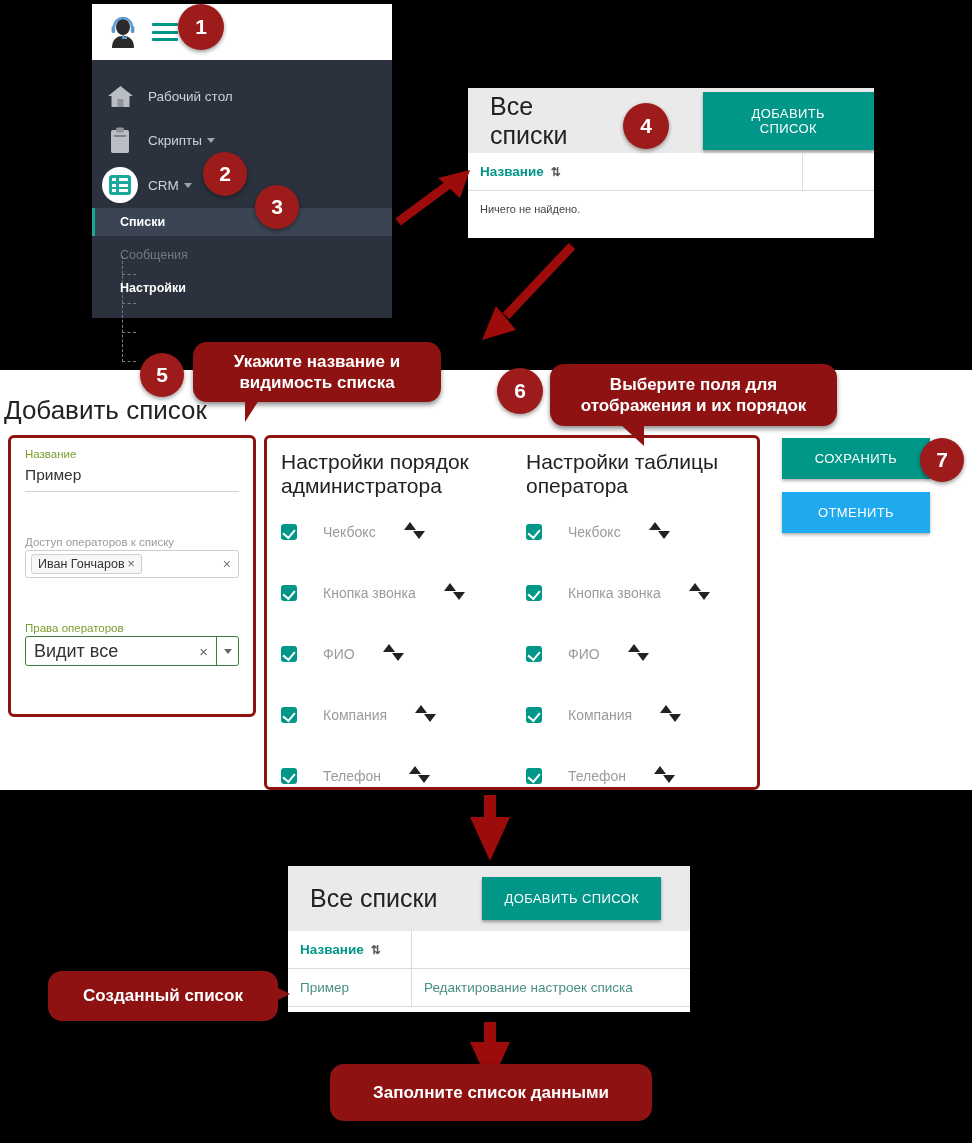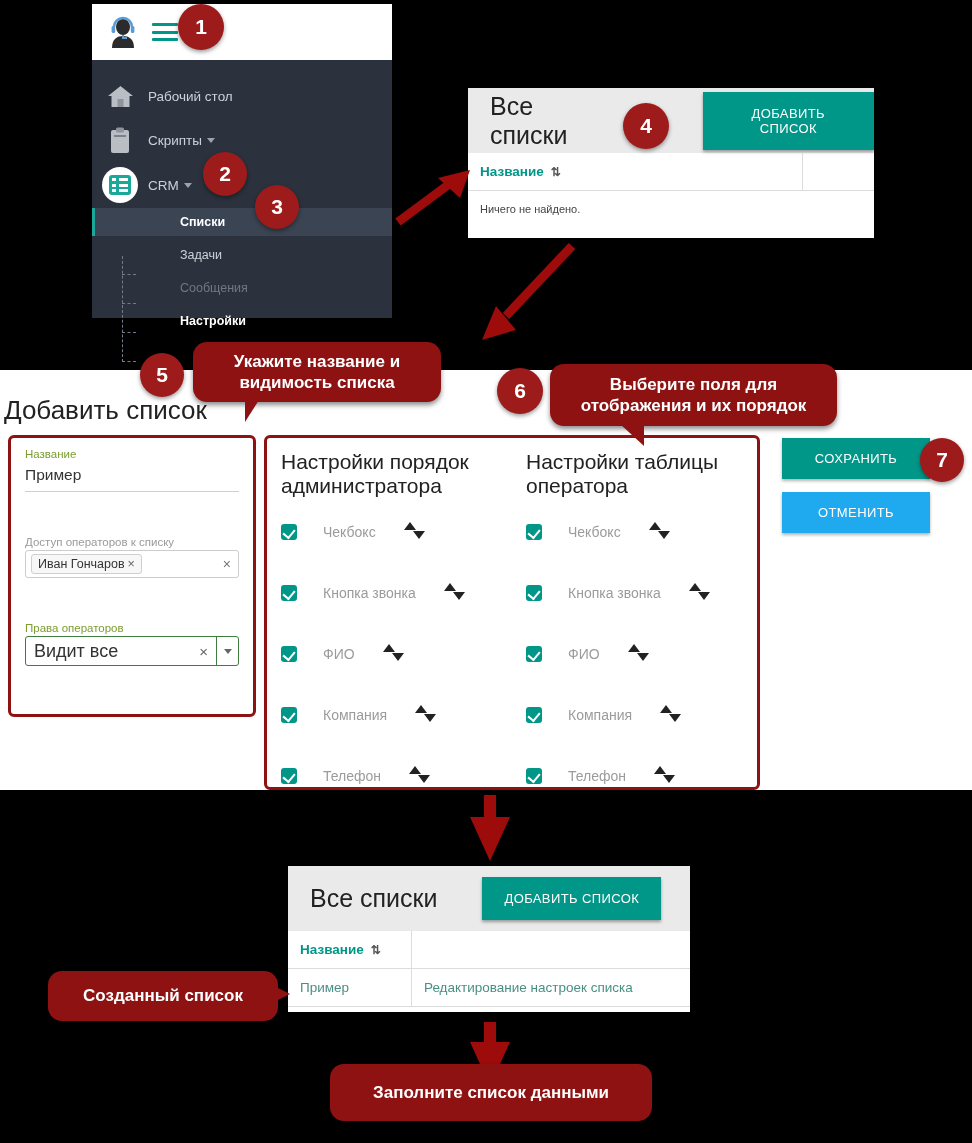--- a/index.html
+++ b/index.html
@@ -61,21 +61,21 @@
   .sub-row.active::before {
     content:""; position:absolute; left:0; top:0; bottom:0; width:3px; background:#1aa89b;
   }
   .tree-stem {
     position:absolute; left:30px; top:196px; width:0; height:106px;
     border-left:1px dashed #737b88;
   }
   .tree-tick {
     position:absolute; width:14px; border-top:1px dashed #737b88;
   }
-  .sub-label-wrap { padding-left:88px; }
+  .sub-label-wrap { padding-left:28px; }
 
   
   #alllists-top { left:468px; top:88px; width:406px; height:150px; background:#fff; }
   .card-head { height:65px; background:#eaeaea; display:flex; align-items:center; padding-left:22px; gap:0; }
   .card-title { font-size:25px; color:#222; font-weight:400; }
   .btn-teal {
     background:#009688; color:#fff; border:none; font-size:13px; letter-spacing:.4px;
     padding:14px 22px; cursor:pointer; box-shadow:0 2px 3px rgba(0,0,0,.35);
     font-family:"Liberation Sans", sans-serif;
   }
@@ -262,23 +262,20 @@
             </span>
         </span>
         <span class="nav-label">CRM</span>
         <span class="caret"></span>
       </div>
 
       <div class="sub-row active">
         <span class="sub-label-wrap nav-label white">Списки</span>
       </div>
       <div class="sub-row" style="margin-top:5px;">
-        <span class="sub-label-wrap nav-label">Задачи</span>
-      </div>
-      <div class="sub-row" style="margin-top:5px;">
         <span class="sub-label-wrap nav-label dim">Сообщения</span>
       </div>
       <div class="sub-row" style="margin-top:5px;">
         <span class="sub-label-wrap nav-label white">Настройки</span>
       </div>
     </div>
   </div>
 
   <div class="abs" id="alllists-top">
     <div class="card-head">

